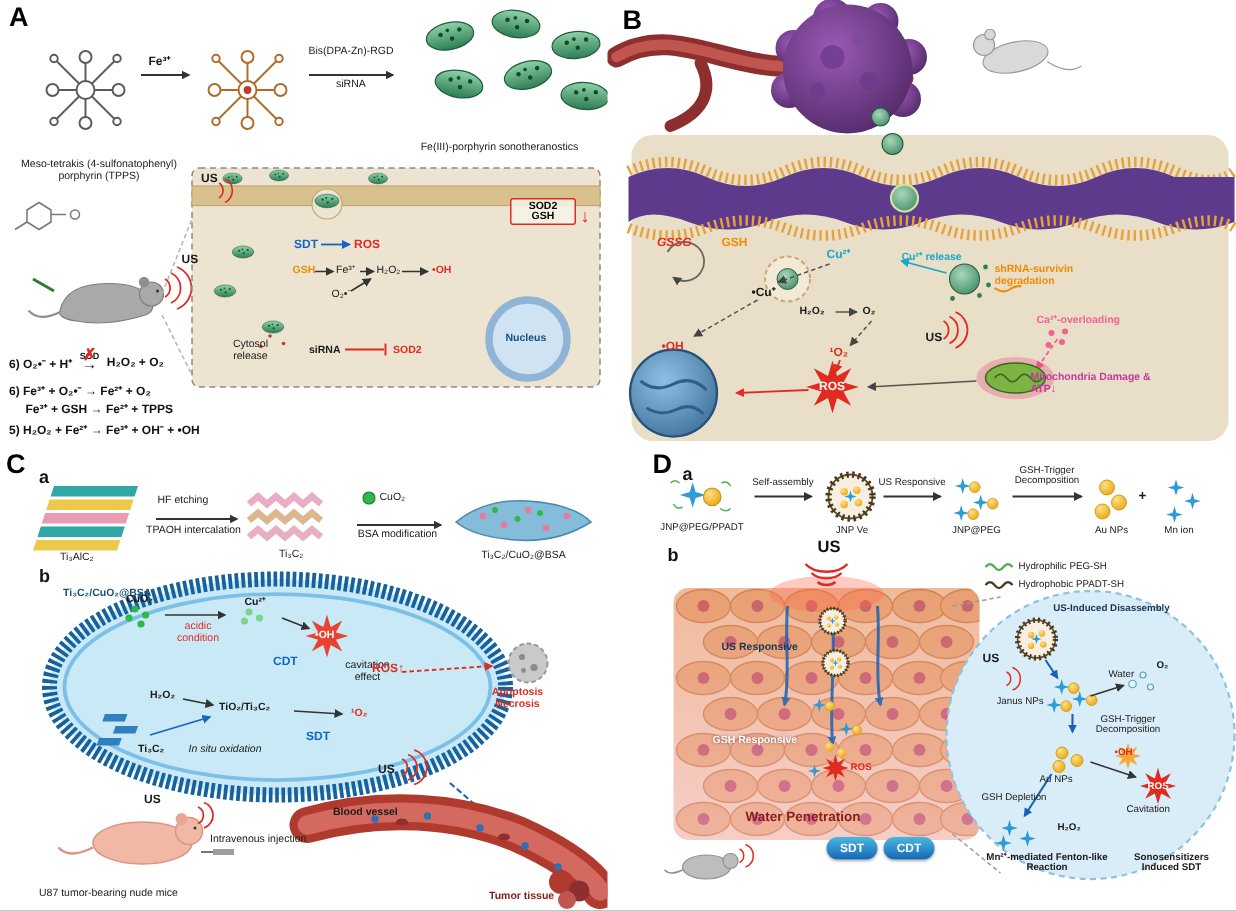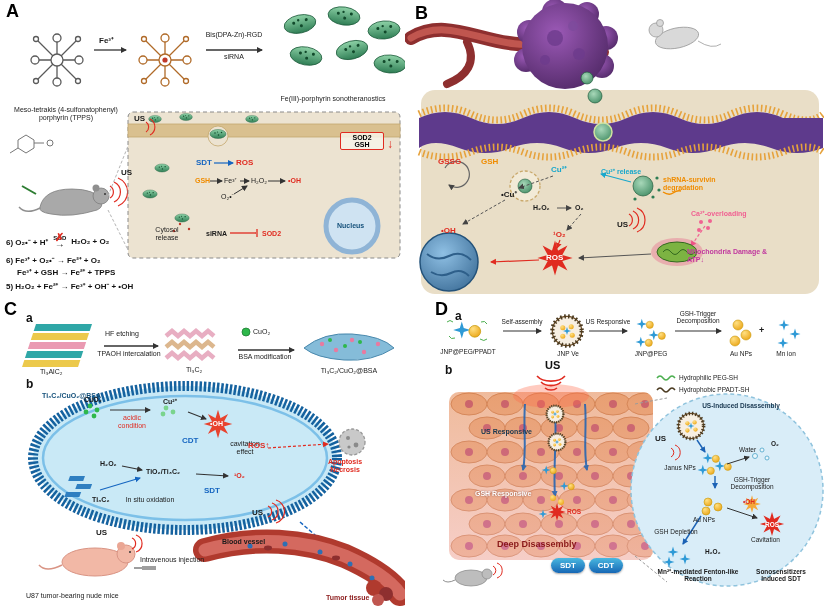--- a/index.html
+++ b/index.html
@@ -9,21 +9,21 @@
   .panel{position:absolute}
   .panel>svg{position:absolute;left:0;top:0}
   .plab{position:absolute;font-size:18px;font-weight:bold;color:#000;line-height:1}
   .sub{position:absolute;font-size:12px;font-weight:bold;color:#111;line-height:1}
   .t{position:absolute;font-size:7px;line-height:1.15;color:#1a1a1a}
   .t65{position:absolute;font-size:6.5px;line-height:1.15;color:#1a1a1a}
   .t8{position:absolute;font-size:8px;line-height:1.15;color:#1a1a1a}
   .t9{position:absolute;font-size:9px;line-height:1.1;color:#1a1a1a}
   .t11{position:absolute;font-size:11px;line-height:1;color:#111}
   .b{font-weight:bold}
-  .i{}
+  .i{font-style:italic}
   .c{text-align:center}
   .red{color:#e02b20}.dred{color:#8b1a1a}.blue{color:#1565c0}.cyan{color:#17a7cc}
   .orange{color:#f08c00}.magenta{color:#c0399e}.pink{color:#f06292}
   .white{color:#fff}.navy{color:#14507a}
   .shadow{text-shadow:0 0 2px rgba(90,30,30,.65)}
   .box-red{position:absolute;border:1.5px solid #e02b20;border-radius:2px;display:flex;flex-direction:column;align-items:center;padding:1px 4px;background:rgba(247,243,232,.85)}
   .downarrow{position:absolute;right:-10px;top:5px;color:#e02b20;font-weight:bold;font-size:12px;line-height:1}
   .badge{position:absolute;display:flex;align-items:center;justify-content:center;color:#fff;font-weight:bold;font-size:8px;border-radius:8px;background:linear-gradient(180deg,#49b8e0,#1667b5);box-shadow:0 1px 2px rgba(0,0,0,.35)}
   .eq{position:absolute;font-size:8px;color:#111;display:flex;gap:3px;align-items:center;white-space:nowrap;font-weight:bold}
   .eqarrow{position:relative;display:inline-flex;flex-direction:column;align-items:center;line-height:.7;margin:0 2px}
@@ -667,21 +667,21 @@
     <span class="t65 c" style="left:322px;top:50px;width:28px">Au NPs</span>
     <span class="t9 b" style="left:354px;top:26px">+</span>
     <span class="t65 c" style="left:366px;top:50px;width:30px">Mn ion</span>
     <span class="sub" style="left:40px;top:64px">b</span>
     <span class="t11 b" style="left:140px;top:60px">US</span>
     <span class="t65" style="left:274px;top:74px">Hydrophilic PEG-SH</span>
     <span class="t65" style="left:274px;top:86px">Hydrophobic PPADT-SH</span>
     <span class="t b" style="left:76px;top:128px;color:#17364f">US Responsive</span>
     <span class="t b white shadow" style="left:70px;top:190px">GSH Responsive</span>
     <span class="t65 b red" style="left:162px;top:208px">ROS</span>
-    <span class="t9 b dred" style="left:92px;top:240px">Deep Disassembly</span>
+    <span class="t9 b dred" style="left:92px;top:240px">Water Penetration</span>
     <div class="badge" style="left:146px;top:258px;width:34px;height:15px">SDT</div>
     <div class="badge" style="left:184px;top:258px;width:34px;height:15px">CDT</div>
     <span class="t65 b c" style="left:294px;top:102px;width:84px;color:#17364f">US-Induced Disassembly</span>
     <span class="t65 c" style="left:254px;top:164px;width:42px">Janus NPs</span>
     <span class="t65" style="left:334px;top:146px">Water</span>
     <span class="t65 b" style="left:366px;top:140px">O₂</span>
     <span class="t8 b" style="left:250px;top:134px">US</span>
     <span class="t65 c" style="left:316px;top:176px;width:62px">GSH-Trigger Decomposition</span>
     <span class="t65" style="left:288px;top:216px">Au NPs</span>
     <span class="t65 b red" style="left:338px;top:198px">•OH</span>

